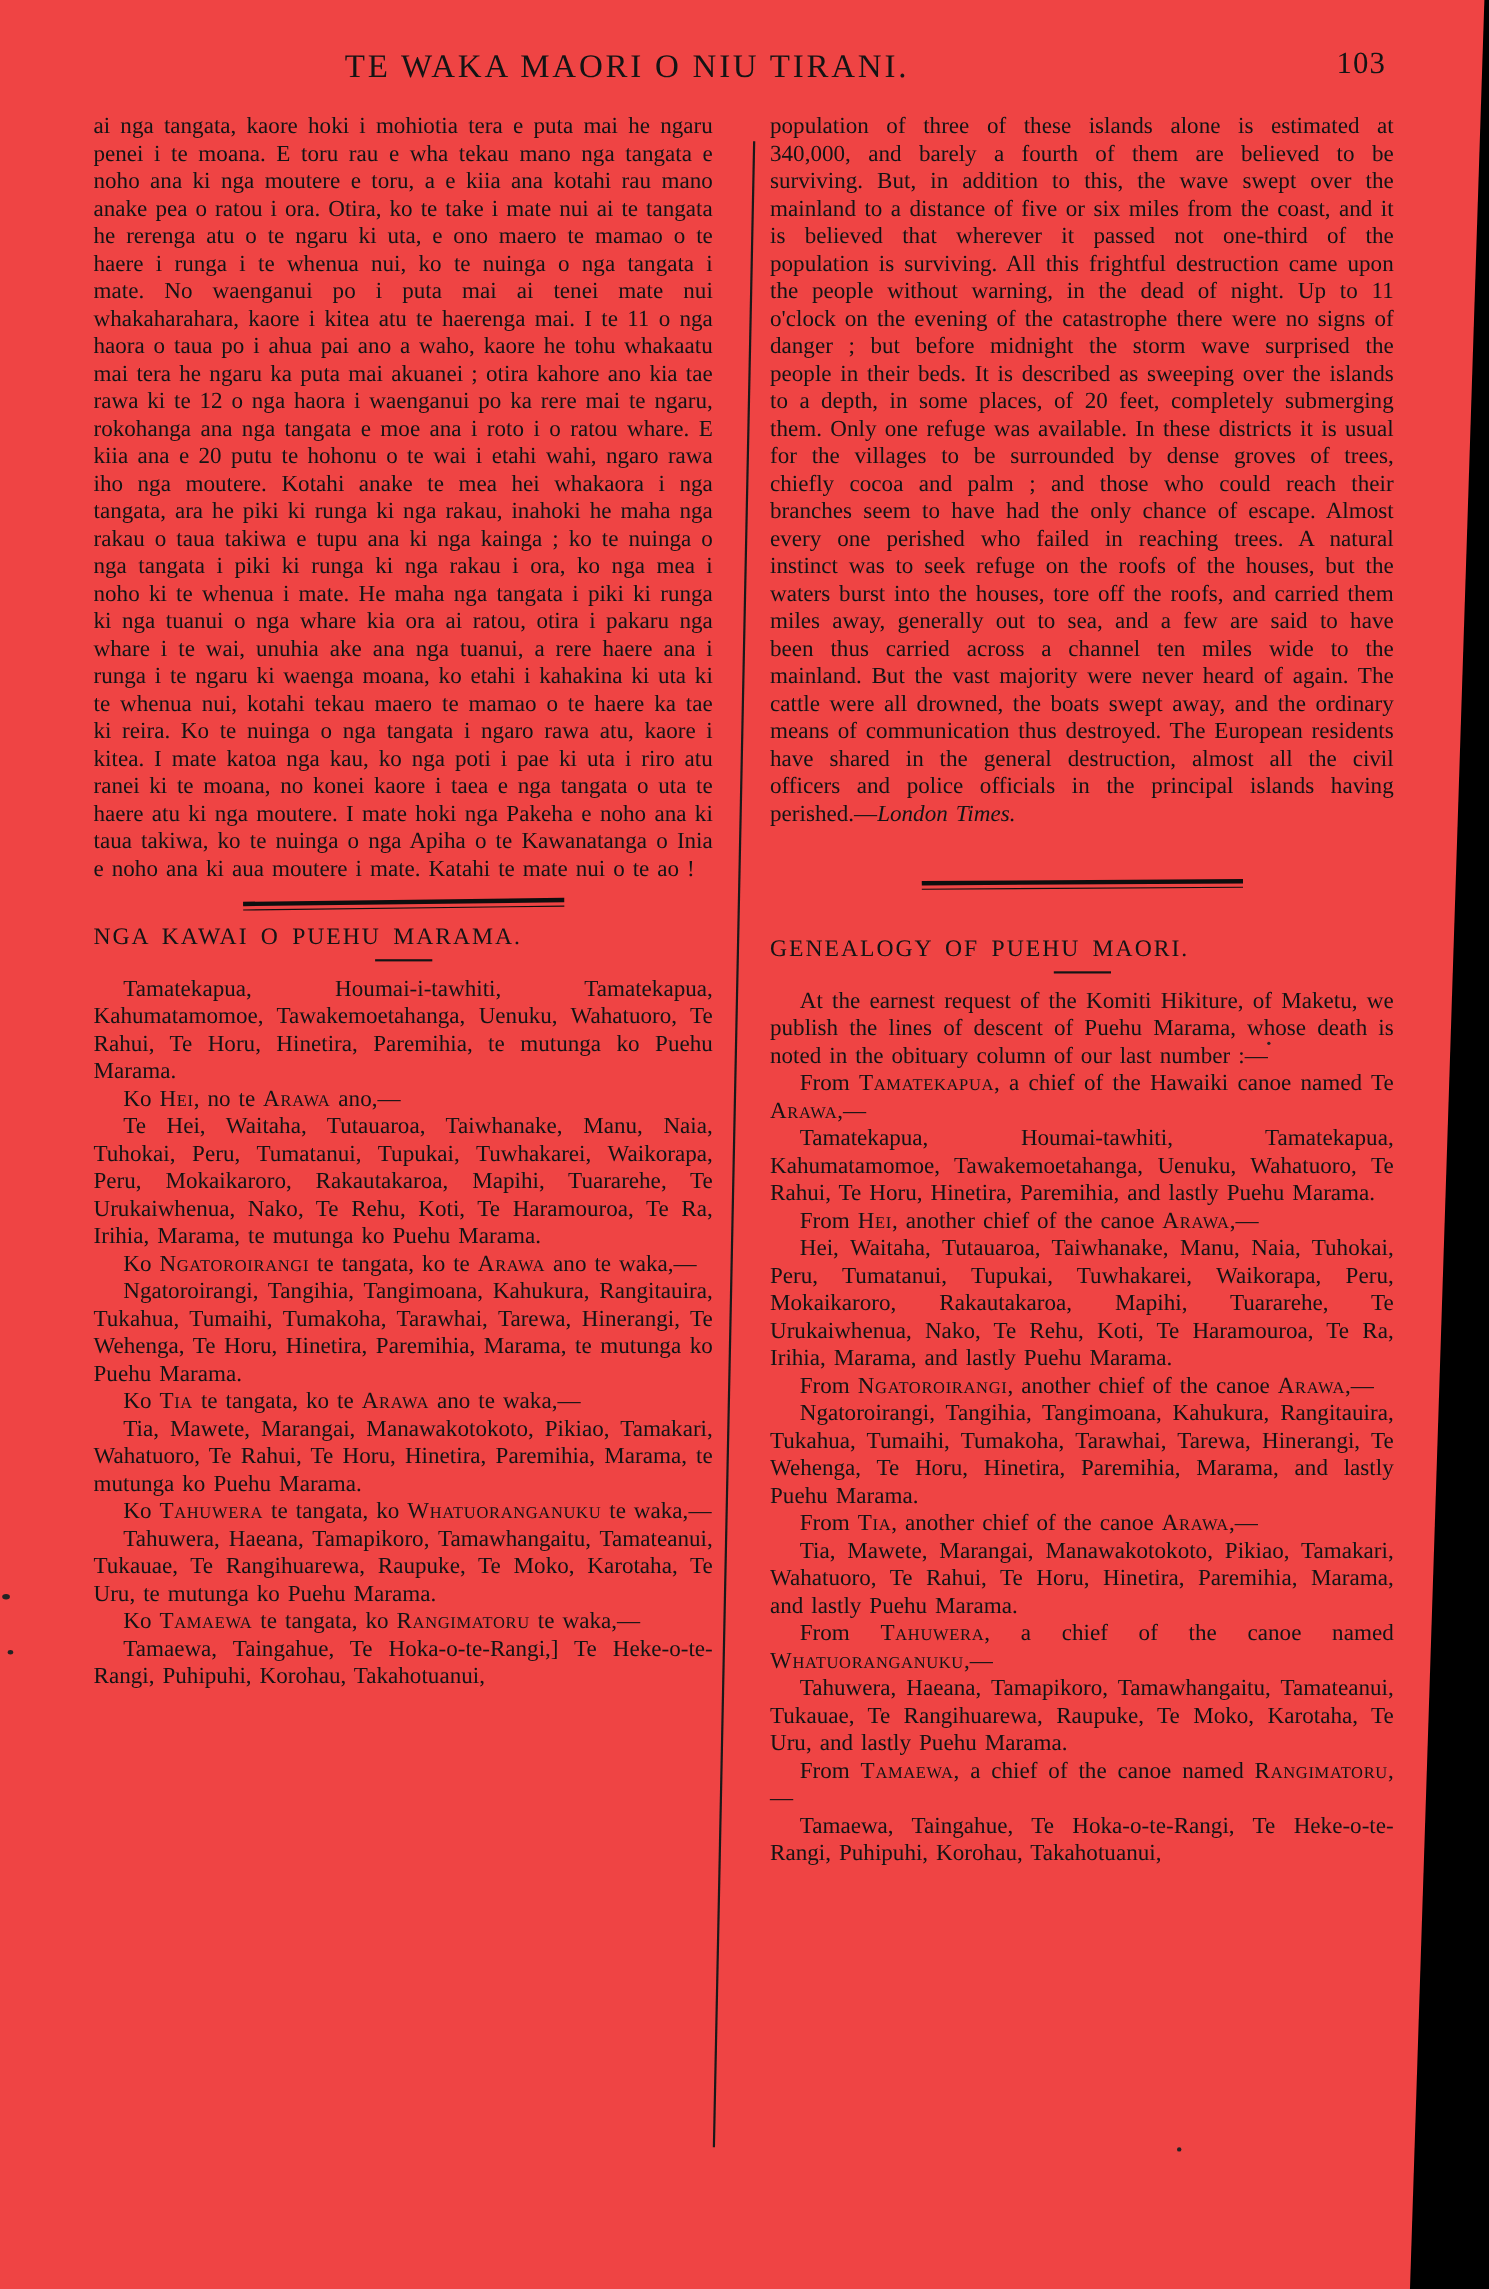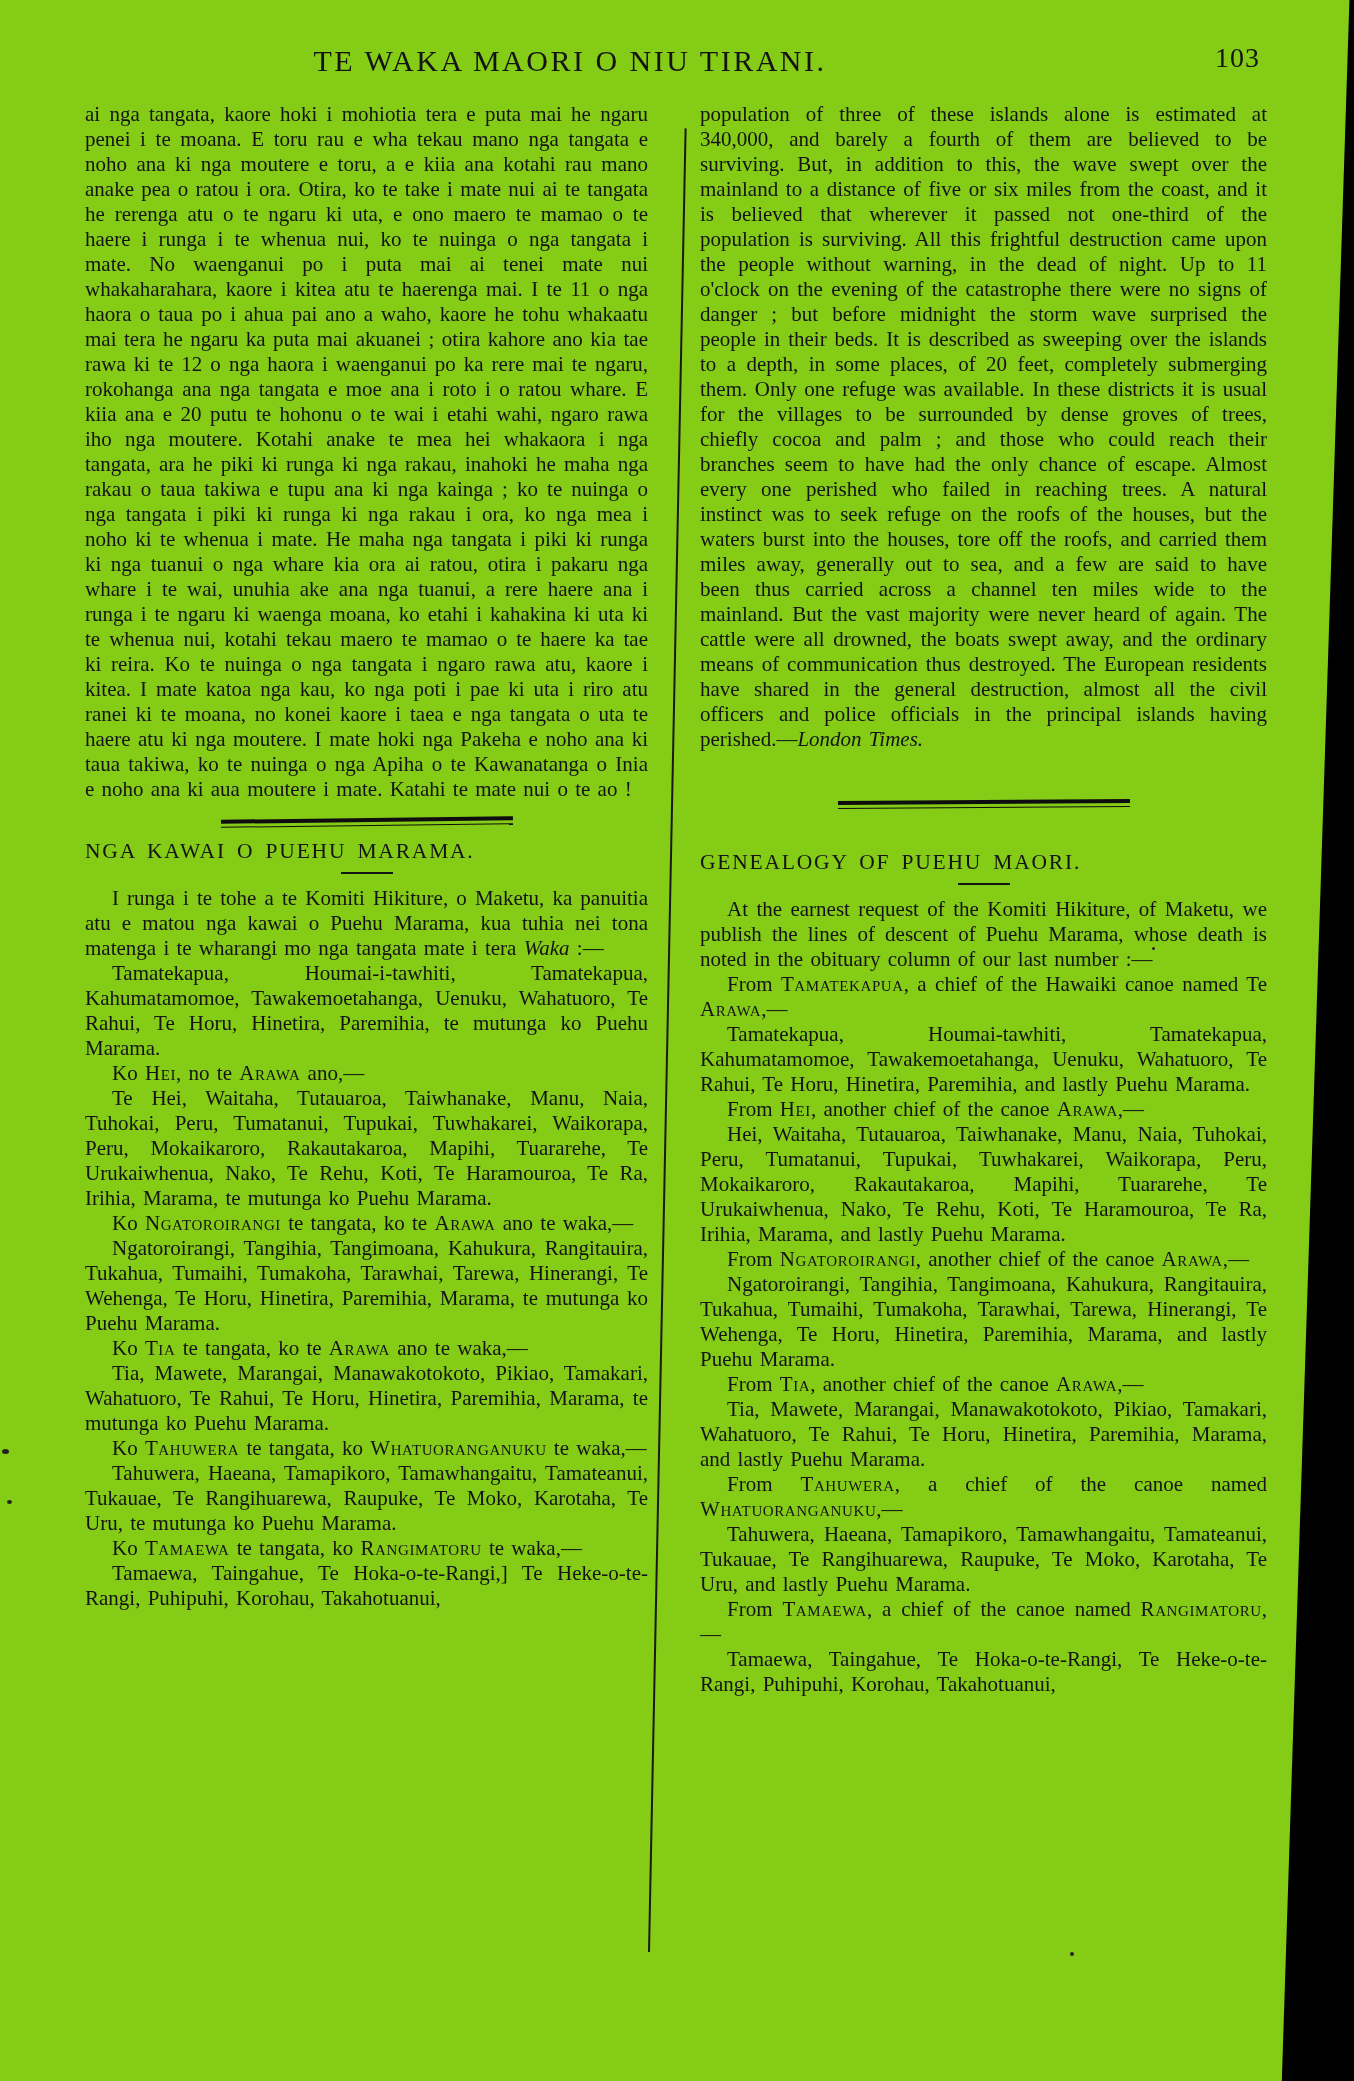--- a/index.html
+++ b/index.html
@@ -1,20 +1,20 @@
 <!DOCTYPE html>
 <html><head>
 <meta charset="utf-8">
 <style>
   html,body{margin:0;padding:0;background:#ffffff;}
   .page{
     position:relative;
     width:1354px;
     height:2081px;
-    background:#84cc16;
+    background:#ef4444;
     color:#141414;
     font-family:"Liberation Serif","DejaVu Serif",serif;
     overflow:hidden;
   }
   .masthead{position:relative;height:46px;padding-top:42px;}
   .masthead .title{
     position:absolute;left:570px;top:44px;transform:translateX(-50%);
     font-size:30px;letter-spacing:2.5px;white-space:nowrap;font-weight:normal;
   }
   .masthead .page-number{
@@ -84,21 +84,20 @@
   <div class="columns">
 
     <div class="col left">
       <div>
           <p class=""><span>ai nga tangata, kaore hoki i mohiotia tera e puta mai he ngaru penei i te moana.  E toru rau e wha tekau mano nga tangata e noho ana ki nga moutere e toru, a e kiia ana kotahi rau mano anake pea o ratou i ora.  Otira, ko te take i mate nui ai te tangata he rerenga atu o te ngaru ki uta, e ono maero te mamao o te haere i runga i te whenua nui, ko te nuinga o nga tangata i mate.  No waenganui po i puta mai ai tenei mate nui whakaharahara, kaore i kitea atu te haerenga mai.  I te 11 o nga haora o taua po i ahua pai ano a waho, kaore he tohu whakaatu mai tera he ngaru ka puta mai akuanei ; otira kahore ano kia tae rawa ki te 12 o nga haora i waenganui po ka rere mai te ngaru, rokohanga ana nga tangata e moe ana i roto i o ratou whare.  E kiia ana e 20 putu te hohonu o te wai i etahi wahi, ngaro rawa iho nga moutere.  Kotahi anake te mea hei whakaora i nga tangata, ara he piki ki runga ki nga rakau, inahoki he maha nga rakau o taua takiwa e tupu ana ki nga kainga ; ko te nuinga o nga tangata i piki ki runga ki nga rakau i ora, ko nga mea i noho ki te whenua i mate.  He maha nga tangata i piki ki runga ki nga tuanui o nga whare kia ora ai ratou, otira i pakaru nga whare i te wai, unuhia ake ana nga tuanui, a rere haere ana i runga i te ngaru ki waenga moana, ko etahi i kahakina ki uta ki te whenua nui, kotahi tekau maero te mamao o te haere ka tae ki reira.  Ko te nuinga o nga tangata i ngaro rawa atu, kaore i kitea.  I mate katoa nga kau, ko nga poti i pae ki uta i riro atu ranei ki te moana, no konei kaore i taea e nga tangata o uta te haere atu ki nga moutere.  I mate hoki nga Pakeha e noho ana ki taua takiwa, ko te nuinga o nga Apiha o te Kawanatanga o Inia e noho ana ki aua moutere i mate.  Katahi te mate nui o te ao !</span></p>
         </div>
       <div class="rule-divider left-d"></div>
       <h2 class="section-heading">NGA KAWAI O PUEHU MARAMA.</h2>
       <div class="heading-rule"></div>
       <div>
-          <p class="indent"><span>I runga i te tohe a te Komiti Hikiture, o Maketu, ka panuitia atu e matou nga kawai o Puehu Marama, kua tuhia nei tona matenga i te wharangi mo nga tangata mate i tera </span><span class="it">Waka</span><span> :—</span></p>
           <p class="indent"><span>Tamatekapua, Houmai-i-tawhiti, Tamatekapua, Kahumatamomoe, Tawakemoetahanga, Uenuku, Wahatuoro, Te Rahui, Te Horu, Hinetira, Paremihia, te mutunga ko Puehu Marama.</span></p>
           <p class="indent"><span>Ko </span><span class="sc">Hei</span><span>, no te </span><span class="sc">Arawa</span><span> ano,—</span></p>
           <p class="indent"><span>Te Hei, Waitaha, Tutauaroa, Taiwhanake, Manu, Naia, Tuhokai, Peru, Tumatanui, Tupukai, Tuwhakarei, Waikorapa, Peru, Mokaikaroro, Rakautakaroa, Mapihi, Tuararehe, Te Urukaiwhenua, Nako, Te Rehu, Koti, Te Haramouroa, Te Ra, Irihia, Marama, te mutunga ko Puehu Marama.</span></p>
           <p class="indent"><span>Ko </span><span class="sc">Ngatoroirangi</span><span> te tangata, ko te </span><span class="sc">Arawa</span><span> ano te waka,—</span></p>
           <p class="indent"><span>Ngatoroirangi, Tangihia, Tangimoana, Kahukura, Rangitauira, Tukahua, Tumaihi, Tumakoha, Tarawhai, Tarewa, Hinerangi, Te Wehenga, Te Horu, Hinetira, Paremihia, Marama, te mutunga ko Puehu Marama.</span></p>
           <p class="indent"><span>Ko </span><span class="sc">Tia</span><span> te tangata, ko te </span><span class="sc">Arawa</span><span> ano te waka,—</span></p>
           <p class="indent"><span>Tia, Mawete, Marangai, Manawakotokoto, Pikiao, Tamakari, Wahatuoro, Te Rahui, Te Horu, Hinetira, Paremihia, Marama, te mutunga ko Puehu Marama.</span></p>
           <p class="indent"><span>Ko </span><span class="sc">Tahuwera</span><span> te tangata, ko </span><span class="sc">Whatuoranganuku</span><span> te waka,—</span></p>
           <p class="indent"><span>Tahuwera, Haeana, Tamapikoro, Tamawhangaitu, Tamateanui, Tukauae, Te Rangihuarewa, Raupuke, Te Moko, Karotaha, Te Uru, te mutunga ko Puehu Marama.</span></p>
           <p class="indent"><span>Ko </span><span class="sc">Tamaewa</span><span> te tangata, ko </span><span class="sc">Rangimatoru</span><span> te waka,—</span></p>

